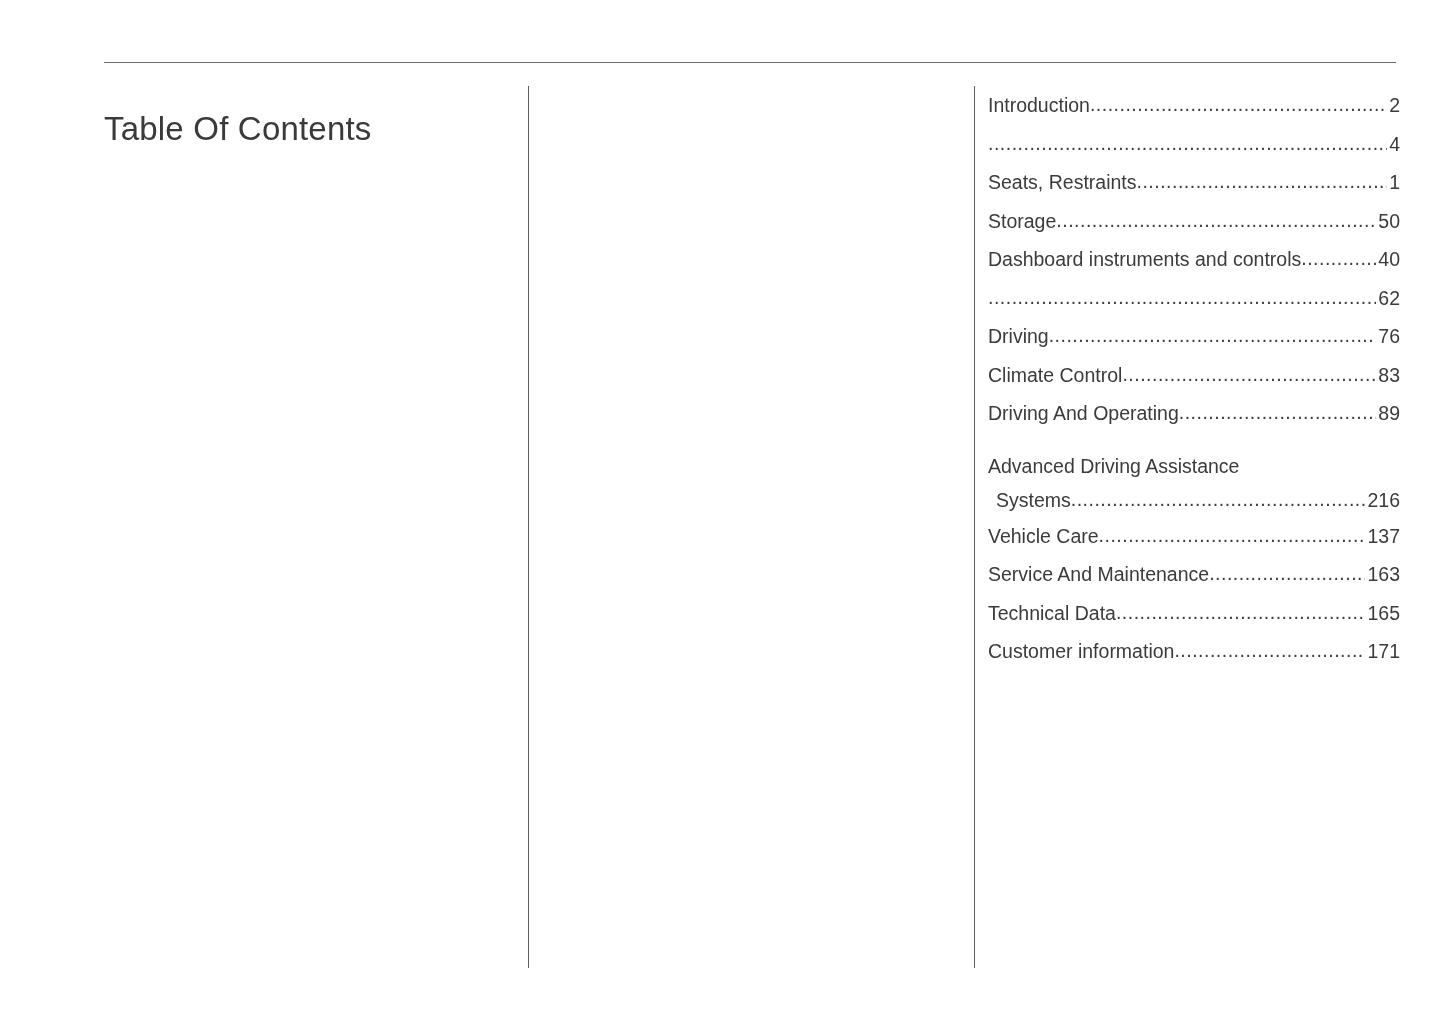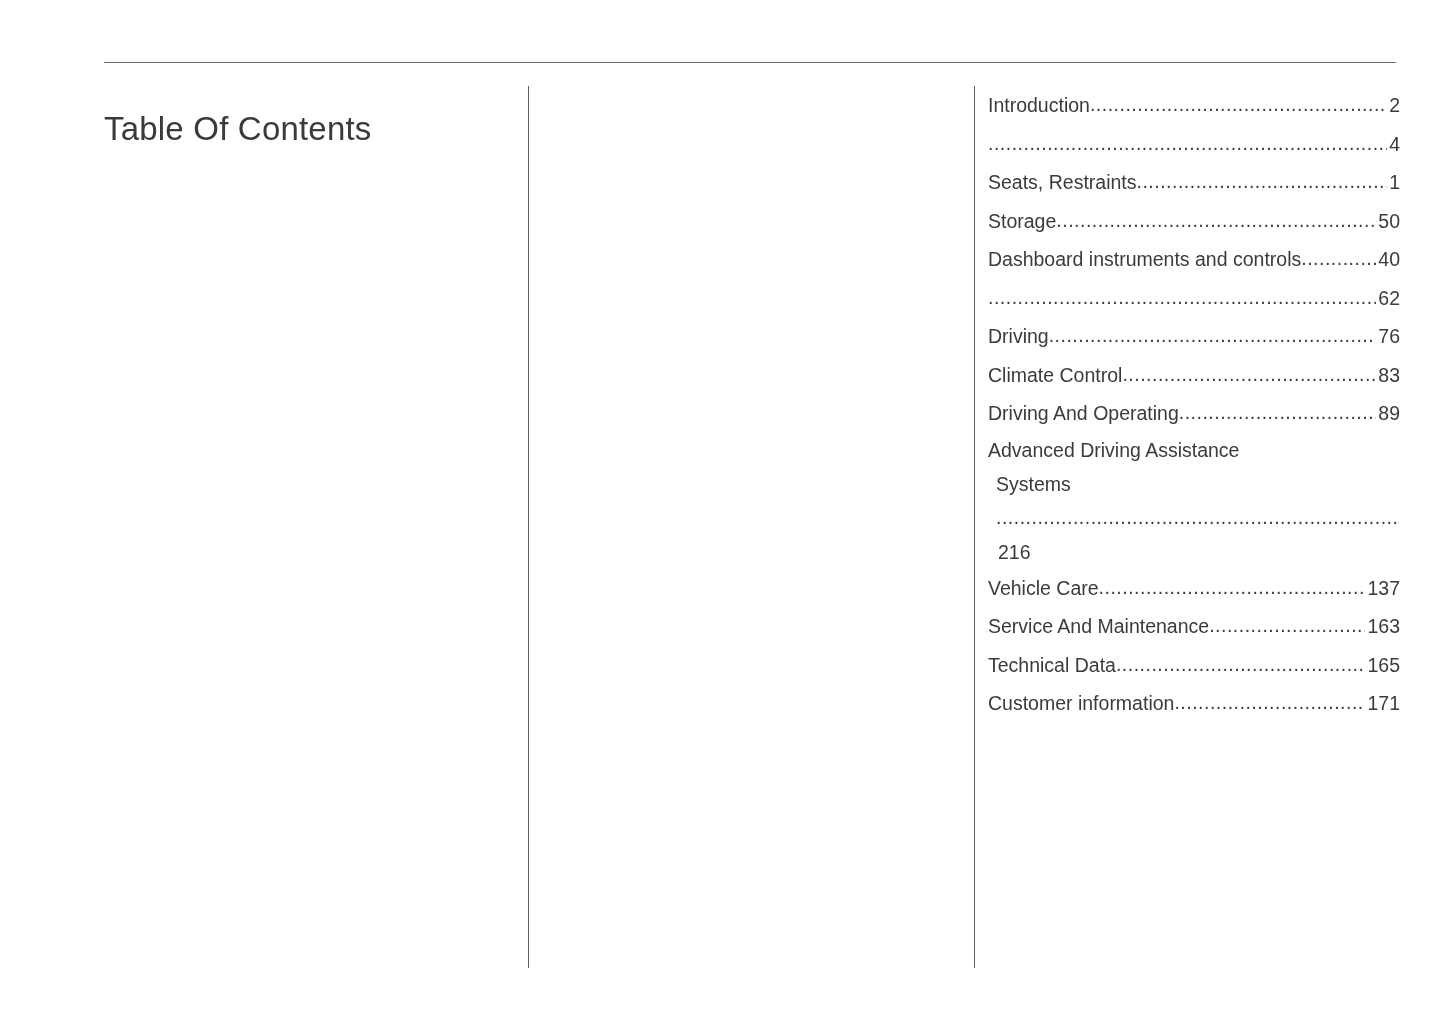--- a/index.html
+++ b/index.html
@@ -80,29 +80,29 @@
   }
   .toc-entry .page-num {
     flex: 0 0 auto;
     text-align: right;
     padding-left: 2px;
   }
   
   .toc-entry.wrapped {
     display: block;
     line-height: 34px;
+    margin-top: 16px;
   }
   .toc-entry.wrapped .line1 {
     display: block;
   }
   .toc-entry.wrapped .line2 {
     display: flex;
     align-items: baseline;
     padding-left: 8px;
-    flex-direction: column;
   }
   .toc-entry.wrapped .line2 .label { flex: 0 0 auto; }
   .toc-entry.wrapped .line2 .leader { flex: 1 1 auto; overflow: hidden; white-space: nowrap; }
   .toc-entry.wrapped .line2 .page-num { flex: 0 0 auto; padding-left: 2px; }
 </style>
 </head>
 <body>
 
 <div class="page">
 

